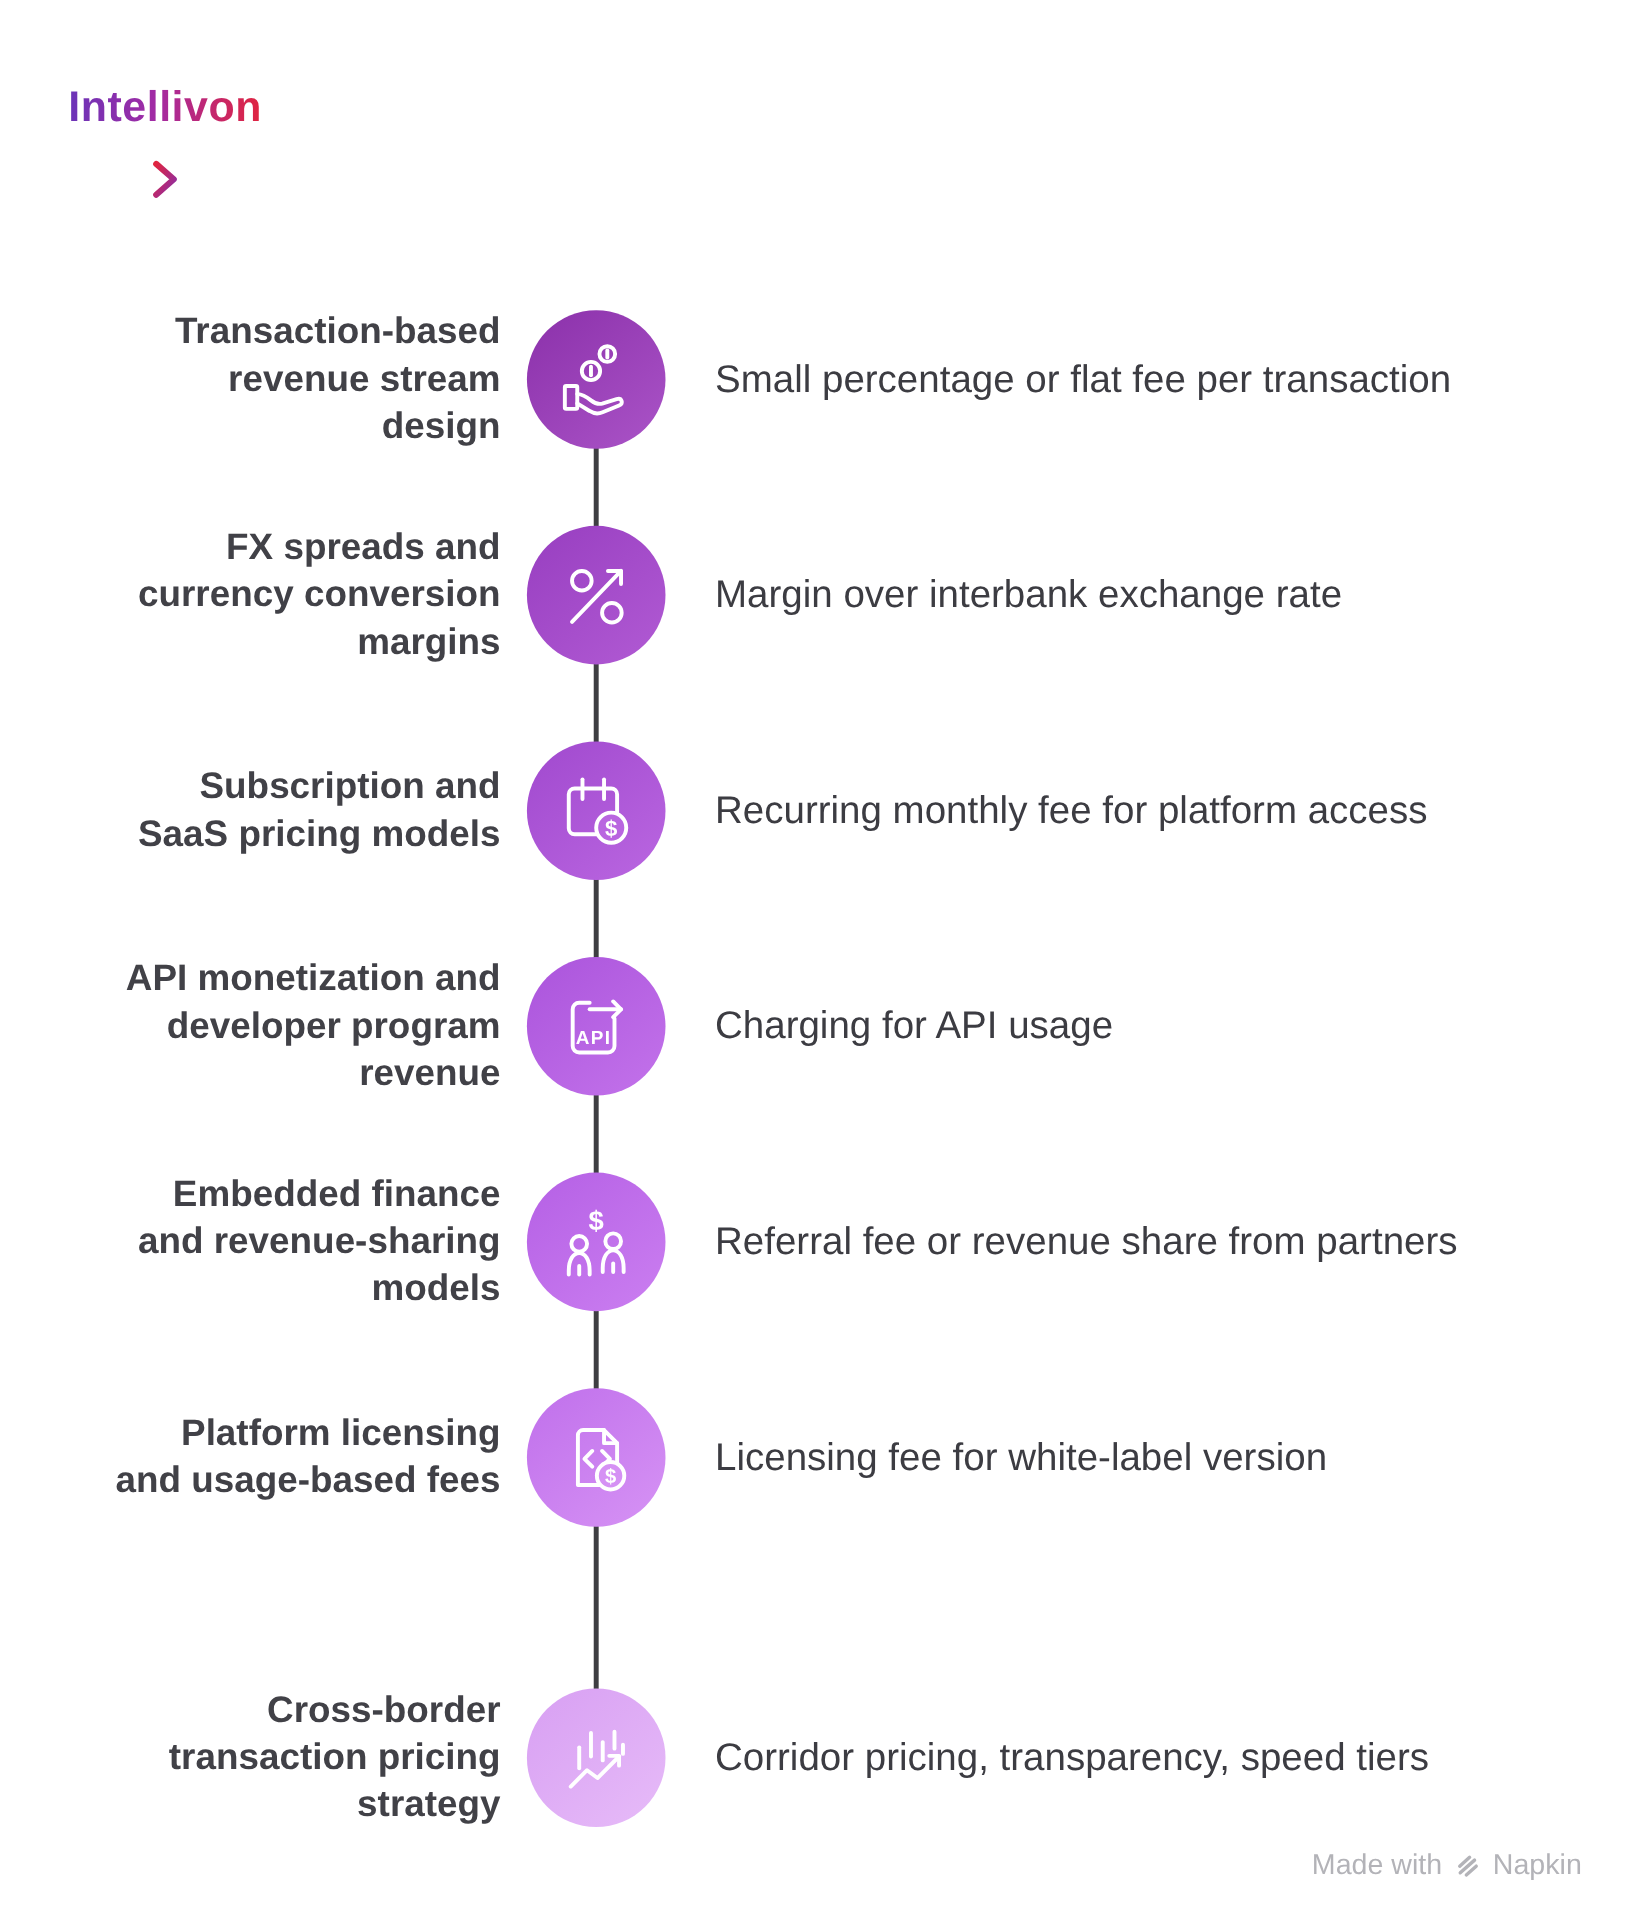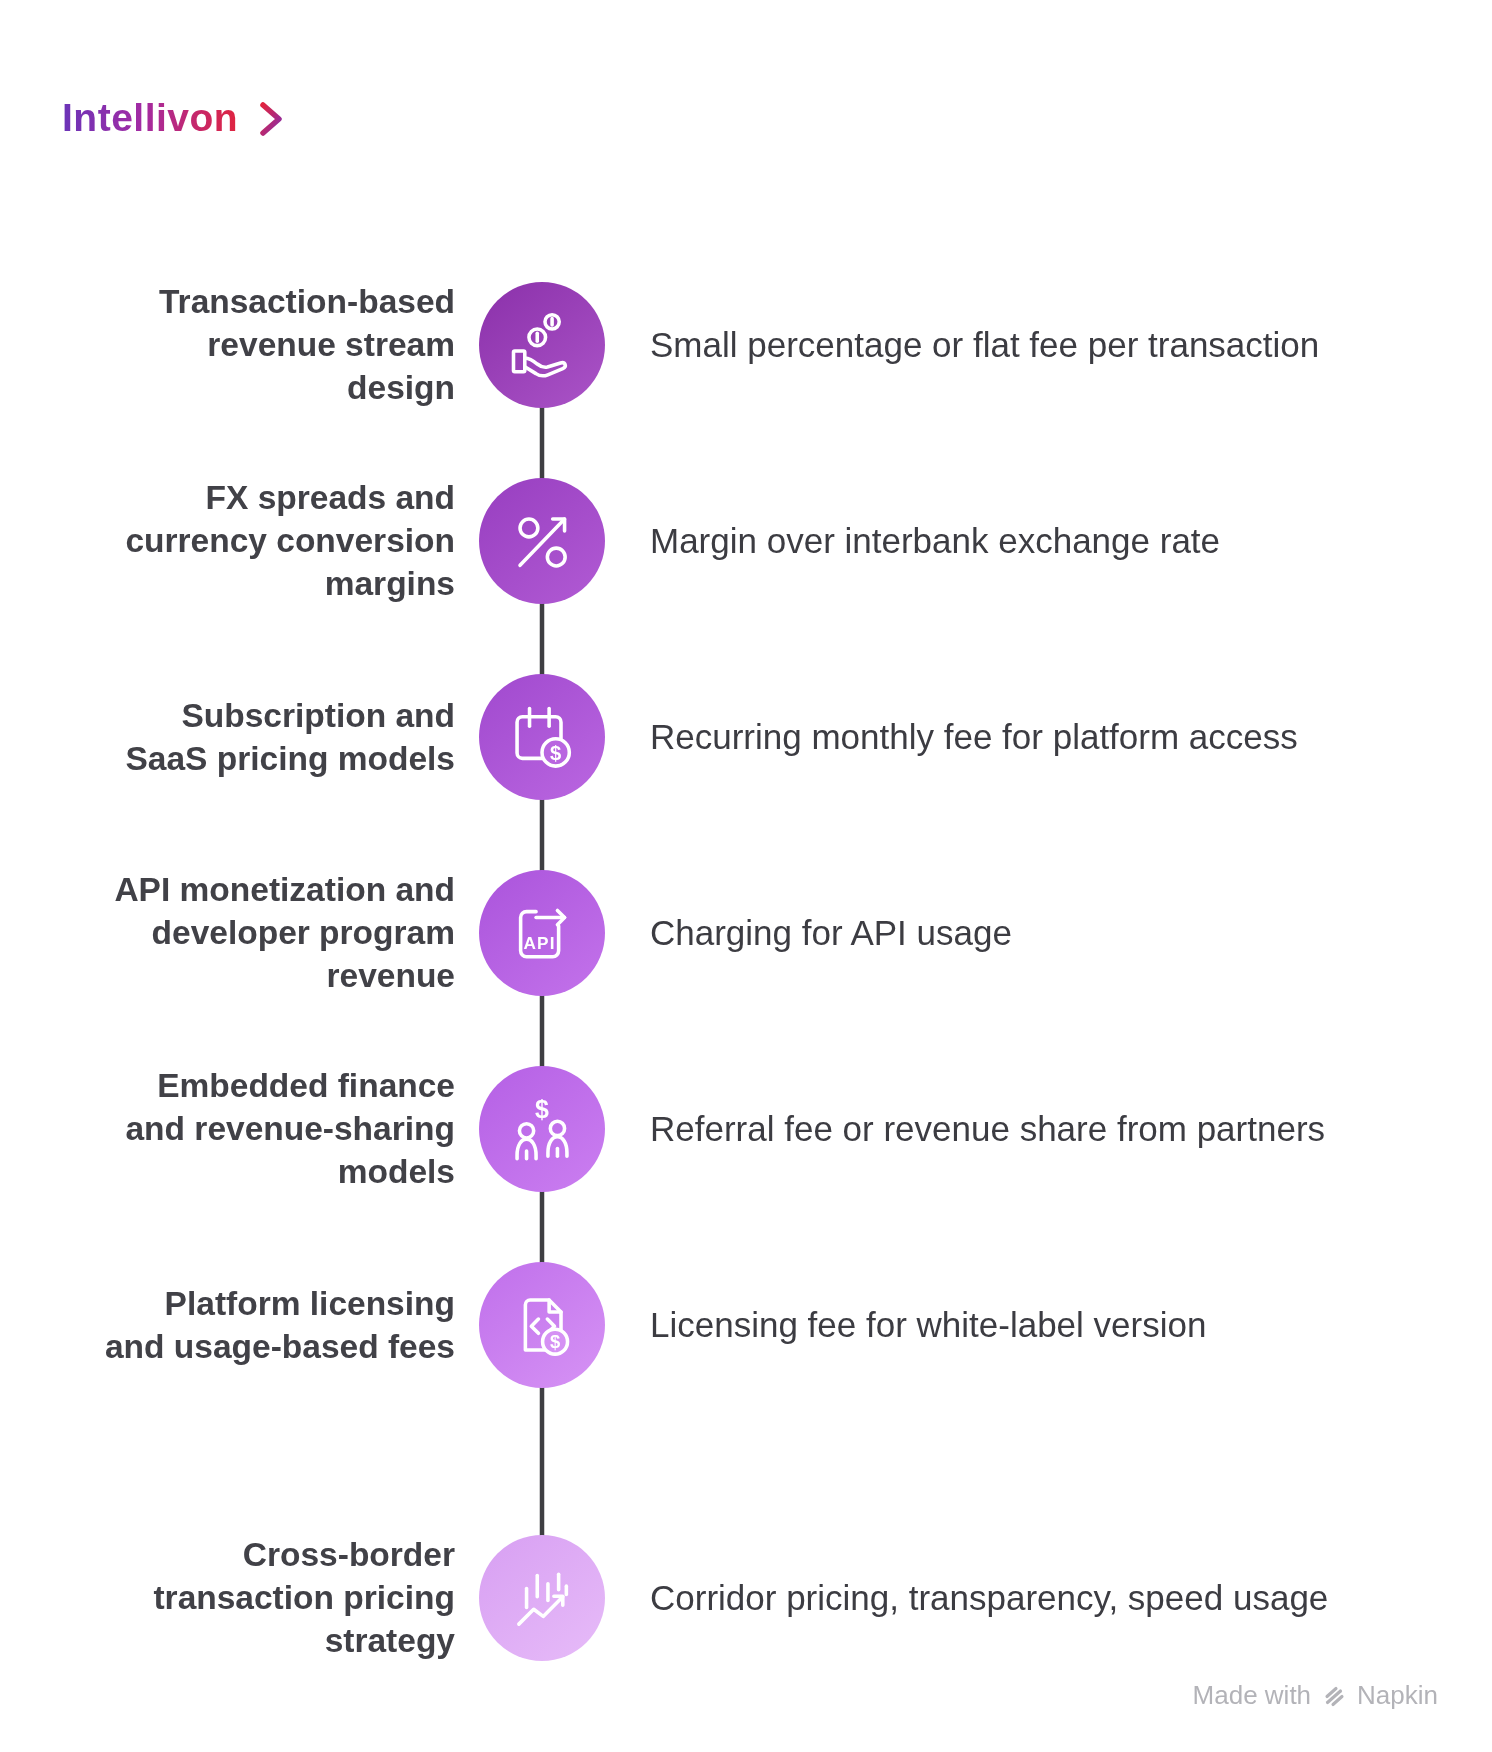--- a/index.html
+++ b/index.html
@@ -1,21 +1,21 @@
 <!DOCTYPE html>
 <html><head>
 <meta charset="utf-8">
 <style>
   html,body{margin:0;padding:0;background:#ffffff;}
   .canvas{
     position:relative;width:1492px;height:1752px;background:#ffffff;
     font-family:"Liberation Sans", sans-serif;overflow:hidden;
   }
   
-  .logo{position:absolute;left:62px;top:96px;display:flex;align-items:center;gap:20px;}
+  .logo{position:absolute;left:62px;top:76px;display:flex;align-items:center;gap:20px;flex-direction:column;}
   .logo-text{
     font-size:39px;font-weight:600;letter-spacing:.5px;
     background:linear-gradient(90deg,#6b34b8 0%,#a22ba4 45%,#e0243f 100%);
     -webkit-background-clip:text;background-clip:text;color:transparent;
   }
   .logo-chevron{display:block;margin-top:2px;}
   
   .connector{position:absolute;left:0;top:0;z-index:0;}
   
   .row{position:absolute;left:0;width:100%;height:196px;z-index:1;}
@@ -171,21 +171,21 @@
       <svg class="ic" width="76" height="76" viewBox="0 0 64 64">
         <line x1="19" y1="24" x2="19" y2="40"></line>
         <line x1="28" y1="13" x2="28" y2="31"></line>
         <line x1="37" y1="20" x2="37" y2="34"></line>
         <line x1="46" y1="12" x2="46" y2="25"></line>
         <line x1="52.5" y1="22" x2="52.5" y2="29"></line>
         <path d="M12.5,54 L25,41.5 L33,47.5 L49.5,31"></path>
         <polyline points="42,30.5 49.5,30.5 49.5,38"></polyline>
       </svg>
     </div>
-    <div class="desc">Corridor pricing, transparency, speed usage</div>
+    <div class="desc">Corridor pricing, transparency, speed tiers</div>
   </div>
 
   <div class="footer">
     <span>Made with</span>
     <svg width="26" height="26" viewBox="0 0 26 26">
       <g stroke="#b3b3b8" stroke-width="3.1" stroke-linecap="round">
         <line x1="6" y1="13.5" x2="15" y2="5.5"></line>
         <line x1="6.5" y1="19.5" x2="19.5" y2="8"></line>
         <line x1="12" y1="21.5" x2="21" y2="13.5"></line>
       </g>

